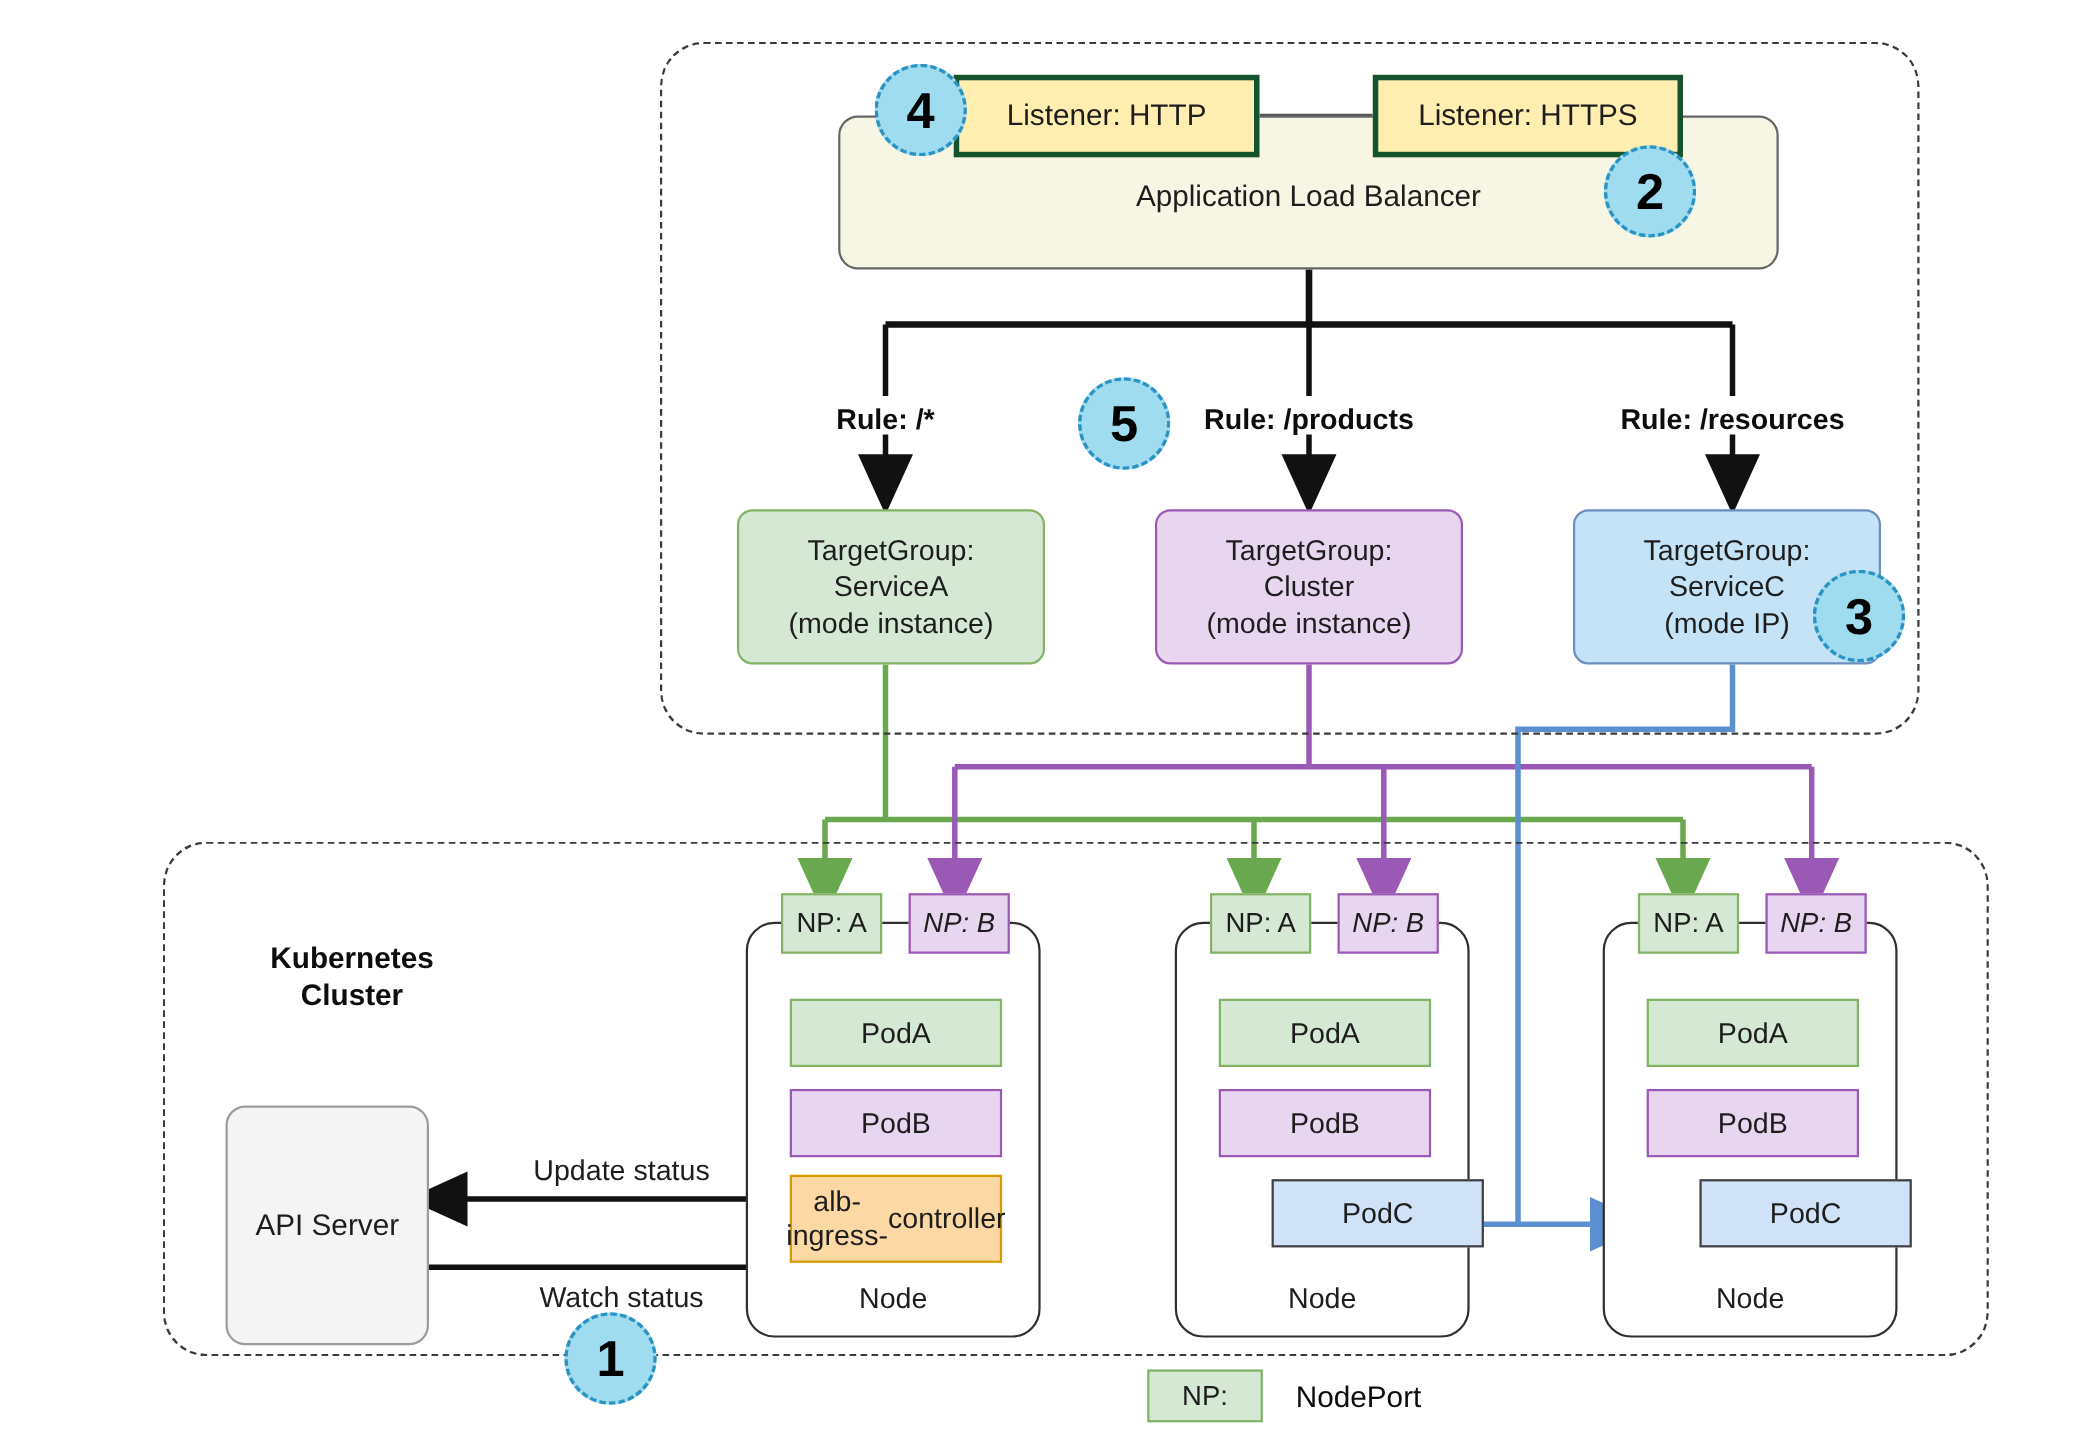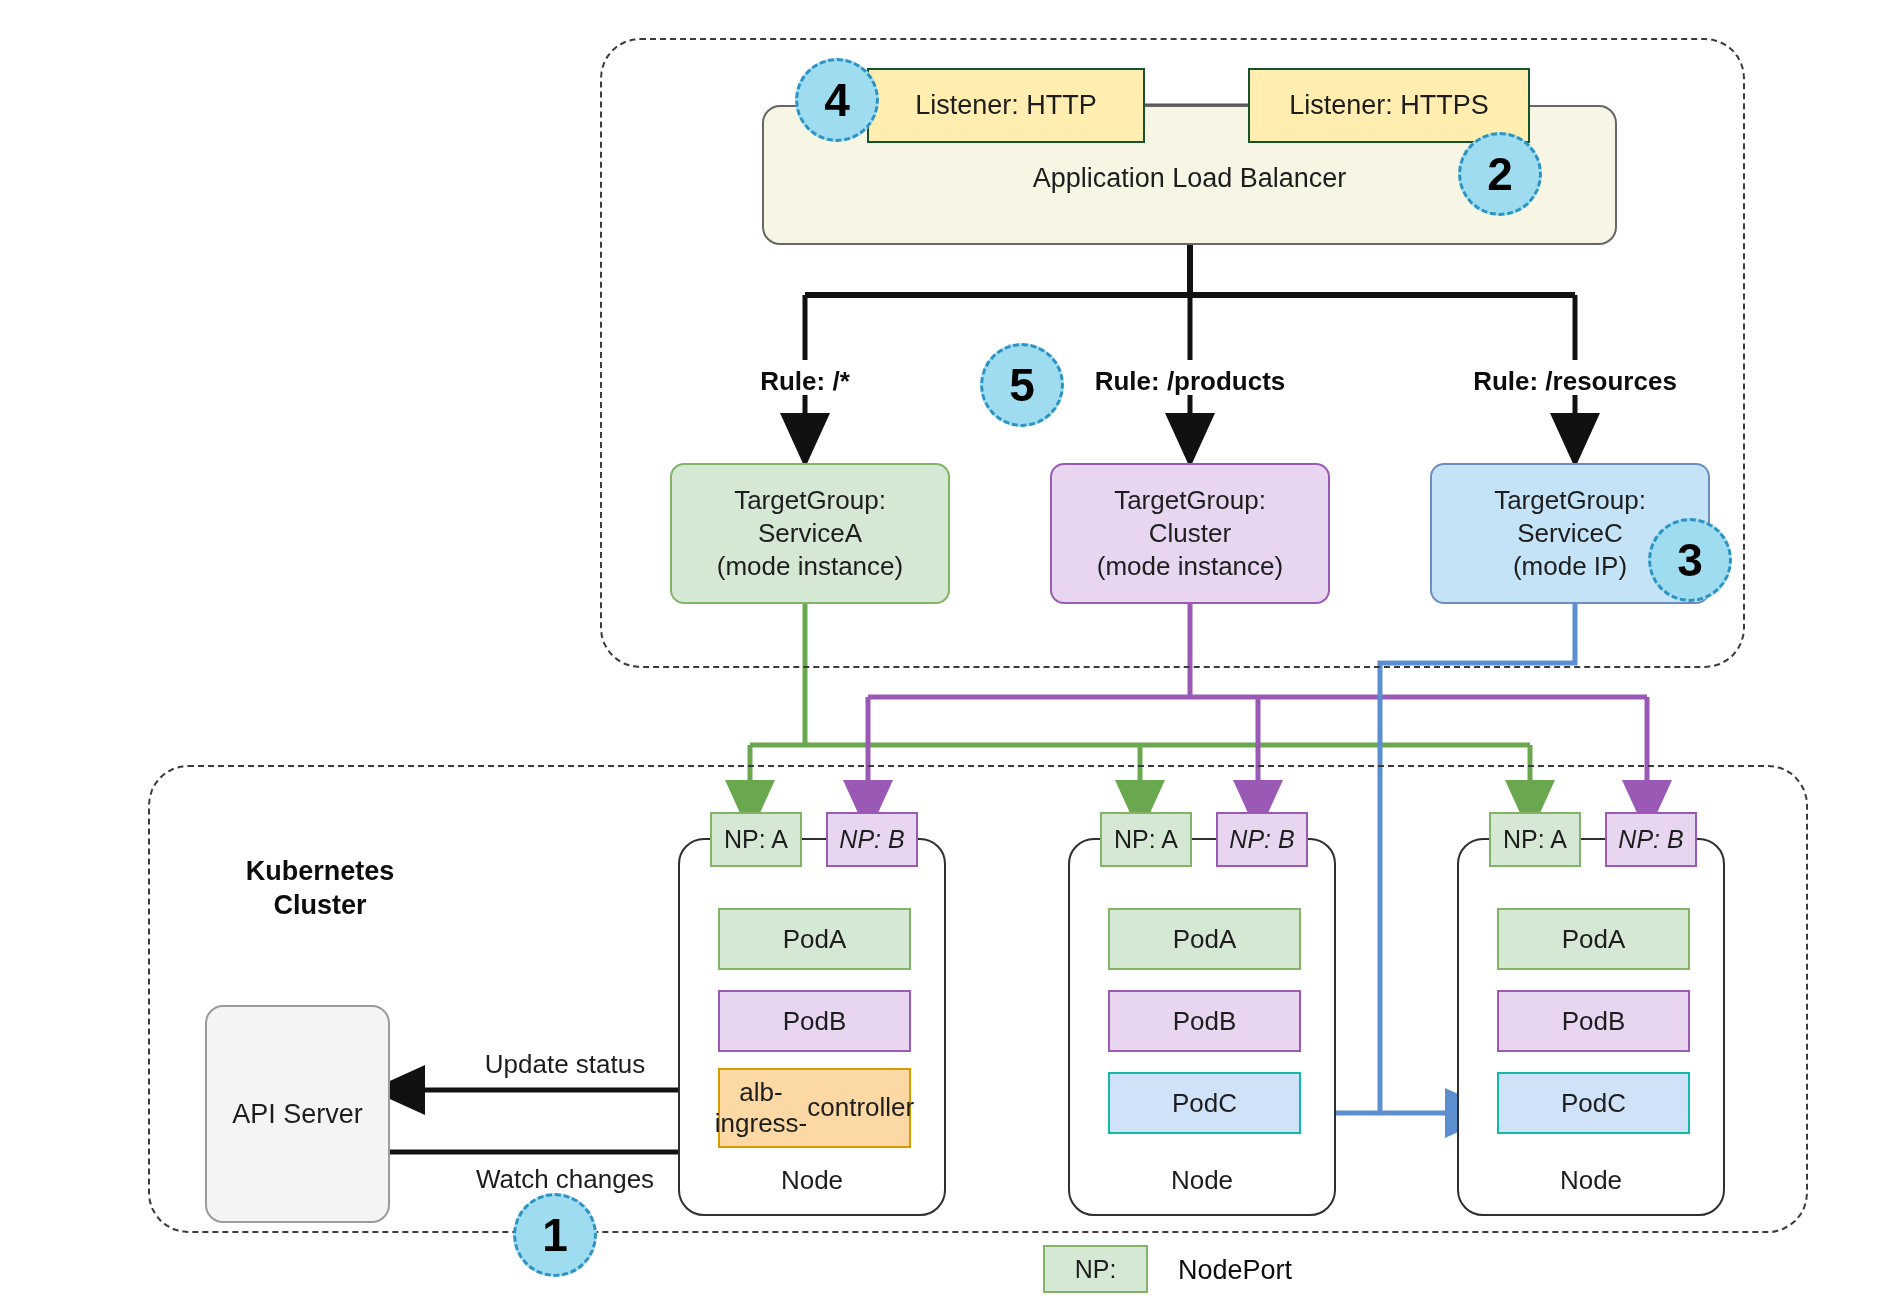--- a/index.html
+++ b/index.html
@@ -8,21 +8,21 @@
   .abs{position:absolute;box-sizing:border-box;}
   .ctr{display:flex;align-items:center;justify-content:center;text-align:center;}
 
   
   .group-dashed{border:2.5px dashed #3b3b3b;border-radius:40px;background:transparent;}
 
   
   .alb-box{background:#f7f6e4;border:2px solid #666666;border-radius:18px;}
   .alb-label{font-size:27px;color:#1d1d1d;}
 
-  .listener{background:#ffeeb0;border:2px solid #14532d;font-size:27px;color:#1d1d1d;}
+  .listener{background:#ffeeb0;border:5px solid #14532d;font-size:27px;color:#1d1d1d;}
 
   .tg{border-radius:14px;font-size:26px;line-height:1.26;color:#1d1d1d;}
   .tg-a{background:#d5e8d4;border:2px solid #82b366;}
   .tg-b{background:#e8d5ef;border:2px solid #9b59b6;}
   .tg-c{background:#c5e3f7;border:2px solid #6c8ebf;}
 
   .rule-label{font-size:26px;font-weight:bold;color:#0d0d0d;white-space:nowrap;}
   .aws-label{font-size:26px;font-weight:bold;color:#0d0d0d;line-height:1.25;text-align:center;}
   .k8s-label{font-size:27px;font-weight:bold;color:#0d0d0d;line-height:1.25;text-align:center;}
 
@@ -32,21 +32,21 @@
   .node{border:2.5px solid #2f2f2f;border-radius:26px;background:#ffffff;}
   .node-label{font-size:26px;color:#1d1d1d;}
 
   .np{font-size:25px;color:#1d1d1d;}
   .np-a{background:#d5e8d4;border:2px solid #82b366;}
   .np-b{background:#e8d5ef;border:2px solid #9b59b6;font-style:italic;}
 
   .pod{font-size:26px;color:#1d1d1d;}
   .pod-a{background:#d5e8d4;border:2px solid #82b366;}
   .pod-b{background:#e8d5ef;border:2px solid #9b59b6;}
-  .pod-c{background:#cfe2f8;border:2px solid #14b8a6;}
+  .pod-c{background:#cfe2f8;border:2px solid #404040;margin-left:48px;}
   .ctrl{background:#fcd9a4;border:2px solid #d79b00;font-size:26px;line-height:1.2;color:#1d1d1d;}
 
   .api{background:#f4f4f4;border:2px solid #9b9b9b;border-radius:18px;font-size:27px;color:#1d1d1d;}
 
   .arrow-label{font-size:26px;color:#1d1d1d;white-space:nowrap;}
 
   .legend-sw{background:#d5e8d4;border:2px solid #82b366;font-size:25px;color:#1d1d1d;text-align:center;}
   .legend-txt{font-size:27px;font-weight:normal;color:#0d0d0d;}
 
   svg.overlay{position:absolute;left:0;top:0;width:1892px;height:1307px;pointer-events:none;}
@@ -143,21 +143,21 @@
   <div class="abs group-dashed" style="left:148px;top:765px;width:1660px;height:468px;"></div>
 
   <div class="abs k8s-label" style="left:200px;top:855px;width:240px;">
     <div>Kubernetes</div>
     <div>Cluster</div>
   </div>
 
   <div class="abs ctr api" style="left:205px;top:1005px;width:185px;height:218px;">API Server</div>
 
   <div class="abs ctr arrow-label" style="left:440px;top:1048px;width:250px;height:32px;">Update status</div>
-  <div class="abs ctr arrow-label" style="left:440px;top:1163px;width:250px;height:32px;">Watch changes</div>
+  <div class="abs ctr arrow-label" style="left:440px;top:1163px;width:250px;height:32px;">Watch status</div>
 
   <div class="abs node" style="left:678px;top:838px;width:268px;height:378px;"></div>
   <div class="abs ctr np np-a" style="left:710px;top:812px;width:92px;height:55px;">NP: A</div>
   <div class="abs ctr np np-b" style="left:826px;top:812px;width:92px;height:55px;">NP: B</div>
   <div class="abs ctr pod pod-a" style="left:718px;top:908px;width:193px;height:62px;">PodA</div>
   <div class="abs ctr pod pod-b" style="left:718px;top:990px;width:193px;height:62px;">PodB</div>
   <div class="abs ctr ctrl" style="left:718px;top:1068px;width:193px;height:80px;">
     <div>alb-ingress-</div>
     <div>controller</div>
   </div>

